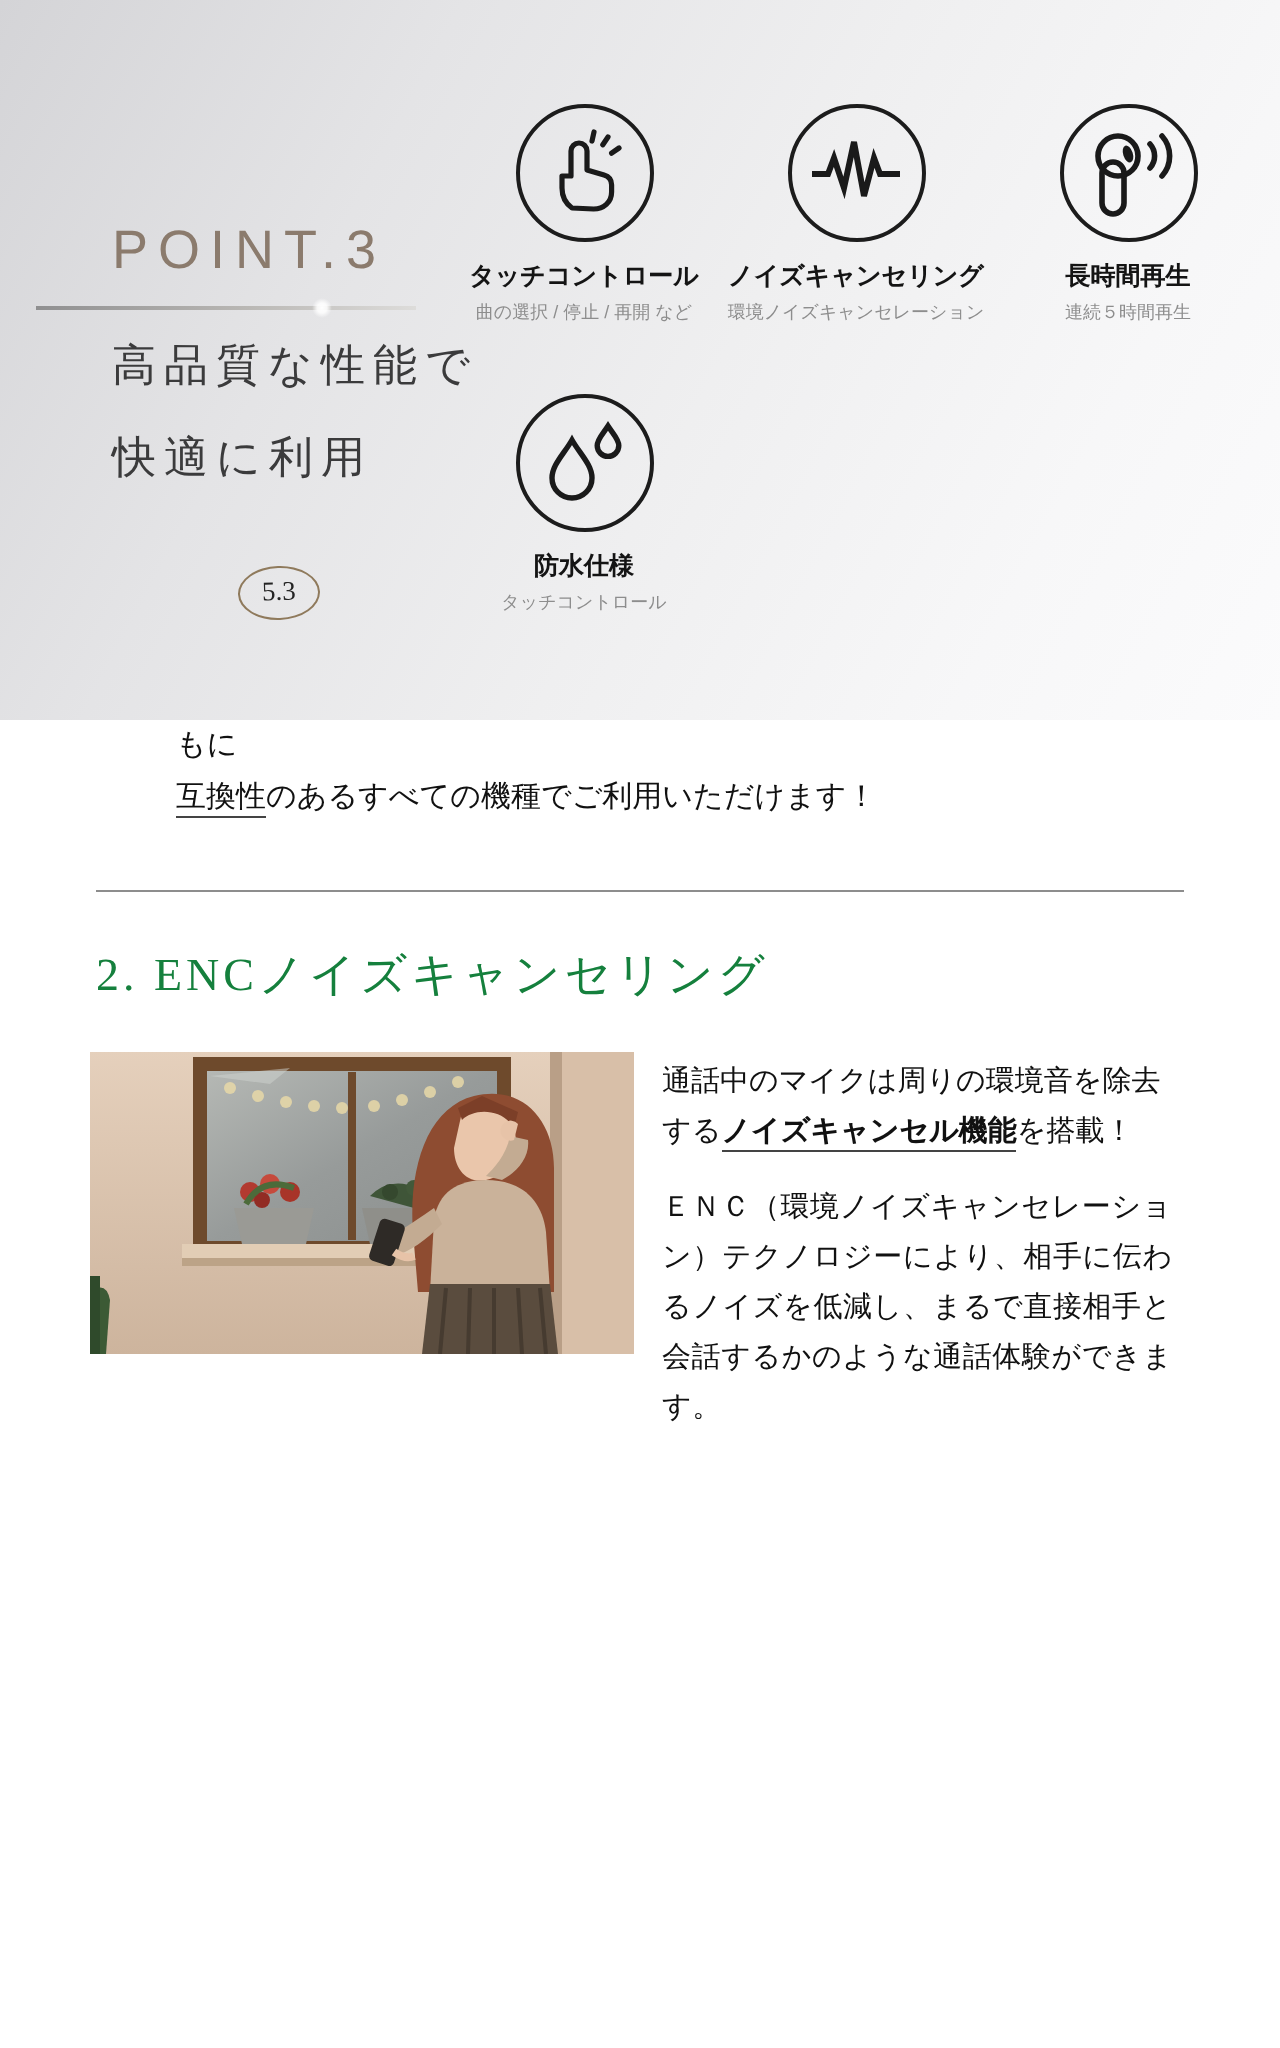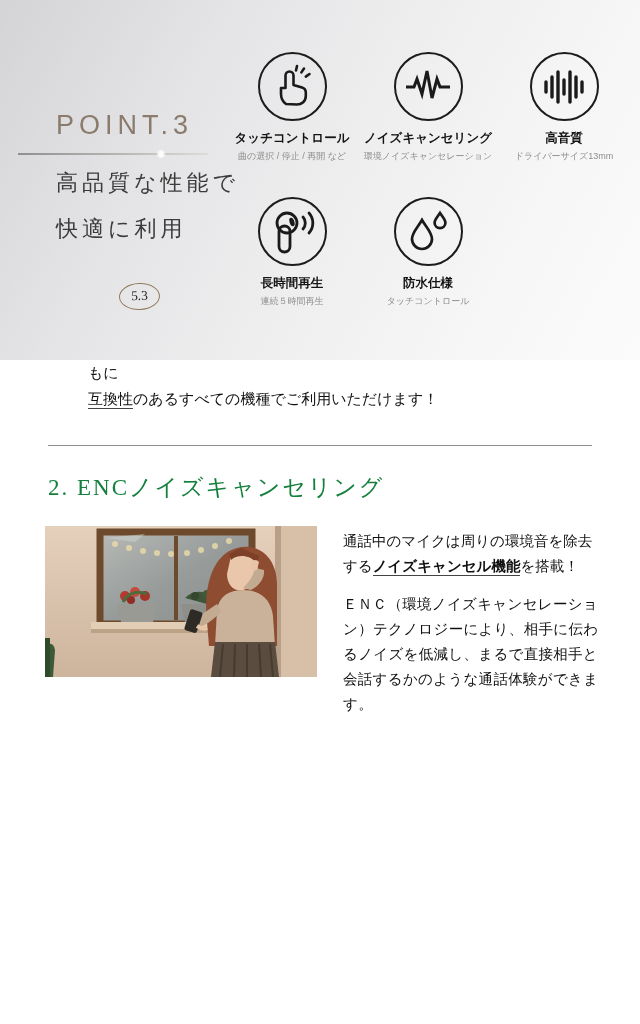--- a/index.html
+++ b/index.html
@@ -47,21 +47,21 @@
   .col-year { width:61px; text-align:center; }
   .col-desc { text-align:left; padding-left:16px !important; }
   .circled { display:inline-block; border:1.5px solid #8f7a5c; border-radius:50%;
              padding:4px 11px 5px; transform:rotate(-2deg); }
   .outro { margin:15px 0 0 88px; font-size:15px; line-height:26px; color:#111; width:478px; }
   .b { font-weight:bold; }
   .u { border-bottom:1.5px solid #444; padding-bottom:1px; }
   .divider { margin:33px 0 0 48px; width:544px; height:1px; background:#8d8d8d; }
 
   
-  .sec2-row { display:flex; margin:23px 0 0 45px; gap:26px; }
+  .sec2-row { display:flex; margin:23px 0 0 45px; gap:14px; }
   .photo { width:272px; height:151px; flex:0 0 auto; }
   .photo svg { display:block; }
   .sec2-text { width:262px; font-size:14.5px; line-height:25px; color:#111; padding-top:3px; }
   .sec2-text .p2 { margin-top:13px; letter-spacing:0.3px; }
 </style>
 </head>
 <body>
 
 <div class="page">
 
@@ -91,35 +91,20 @@
       <div class="feature">
         <div class="feature-circle">
           <svg width="52" height="52" viewBox="0 0 52 52" fill="none" stroke="#1a1a1a" stroke-width="3">
             <path d="M4 26 h8 l3 -8 5 15 5 -23 5 27 5 -19 3 8 h10" stroke-linejoin="miter" stroke-linecap="butt"></path>
           </svg>
         </div>
         <div class="feature-label">ノイズキャンセリング</div>
         <div class="feature-sub">環境ノイズキャンセレーション</div>
       </div>
 
-      <div class="feature">
-        <div class="feature-circle">
-          <svg width="52" height="52" viewBox="0 0 52 52" fill="none" stroke="#1a1a1a" stroke-width="3.4" stroke-linecap="round">
-            <path d="M8 21 V31"></path>
-              <path d="M14 16 V36"></path>
-              <path d="M20 11 V41"></path>
-              <path d="M26 19 V33"></path>
-              <path d="M32 11 V41"></path>
-              <path d="M38 16 V36"></path>
-              <path d="M44 21 V31"></path>
-          </svg>
-        </div>
-        <div class="feature-label">高音質</div>
-        <div class="feature-sub">ドライバーサイズ13mm</div>
-      </div>
 
       <div class="feature">
         <div class="feature-circle">
           <svg width="52" height="52" viewBox="0 0 52 52" fill="none" stroke="#1a1a1a" stroke-width="2.8">
             <circle cx="21" cy="17" r="10"></circle>
             <rect x="13" y="20" width="11" height="26" rx="5.5"></rect>
             <ellipse cx="26" cy="16" rx="2.4" ry="4.4" fill="#1a1a1a" stroke="none" transform="rotate(-18 26 16)"></ellipse>
             <path d="M37 11 a9 9 0 0 1 0 12" stroke-linecap="round"></path>
             <path d="M43 7 a15 15 0 0 1 0 20" stroke-linecap="round"></path>
           </svg>

